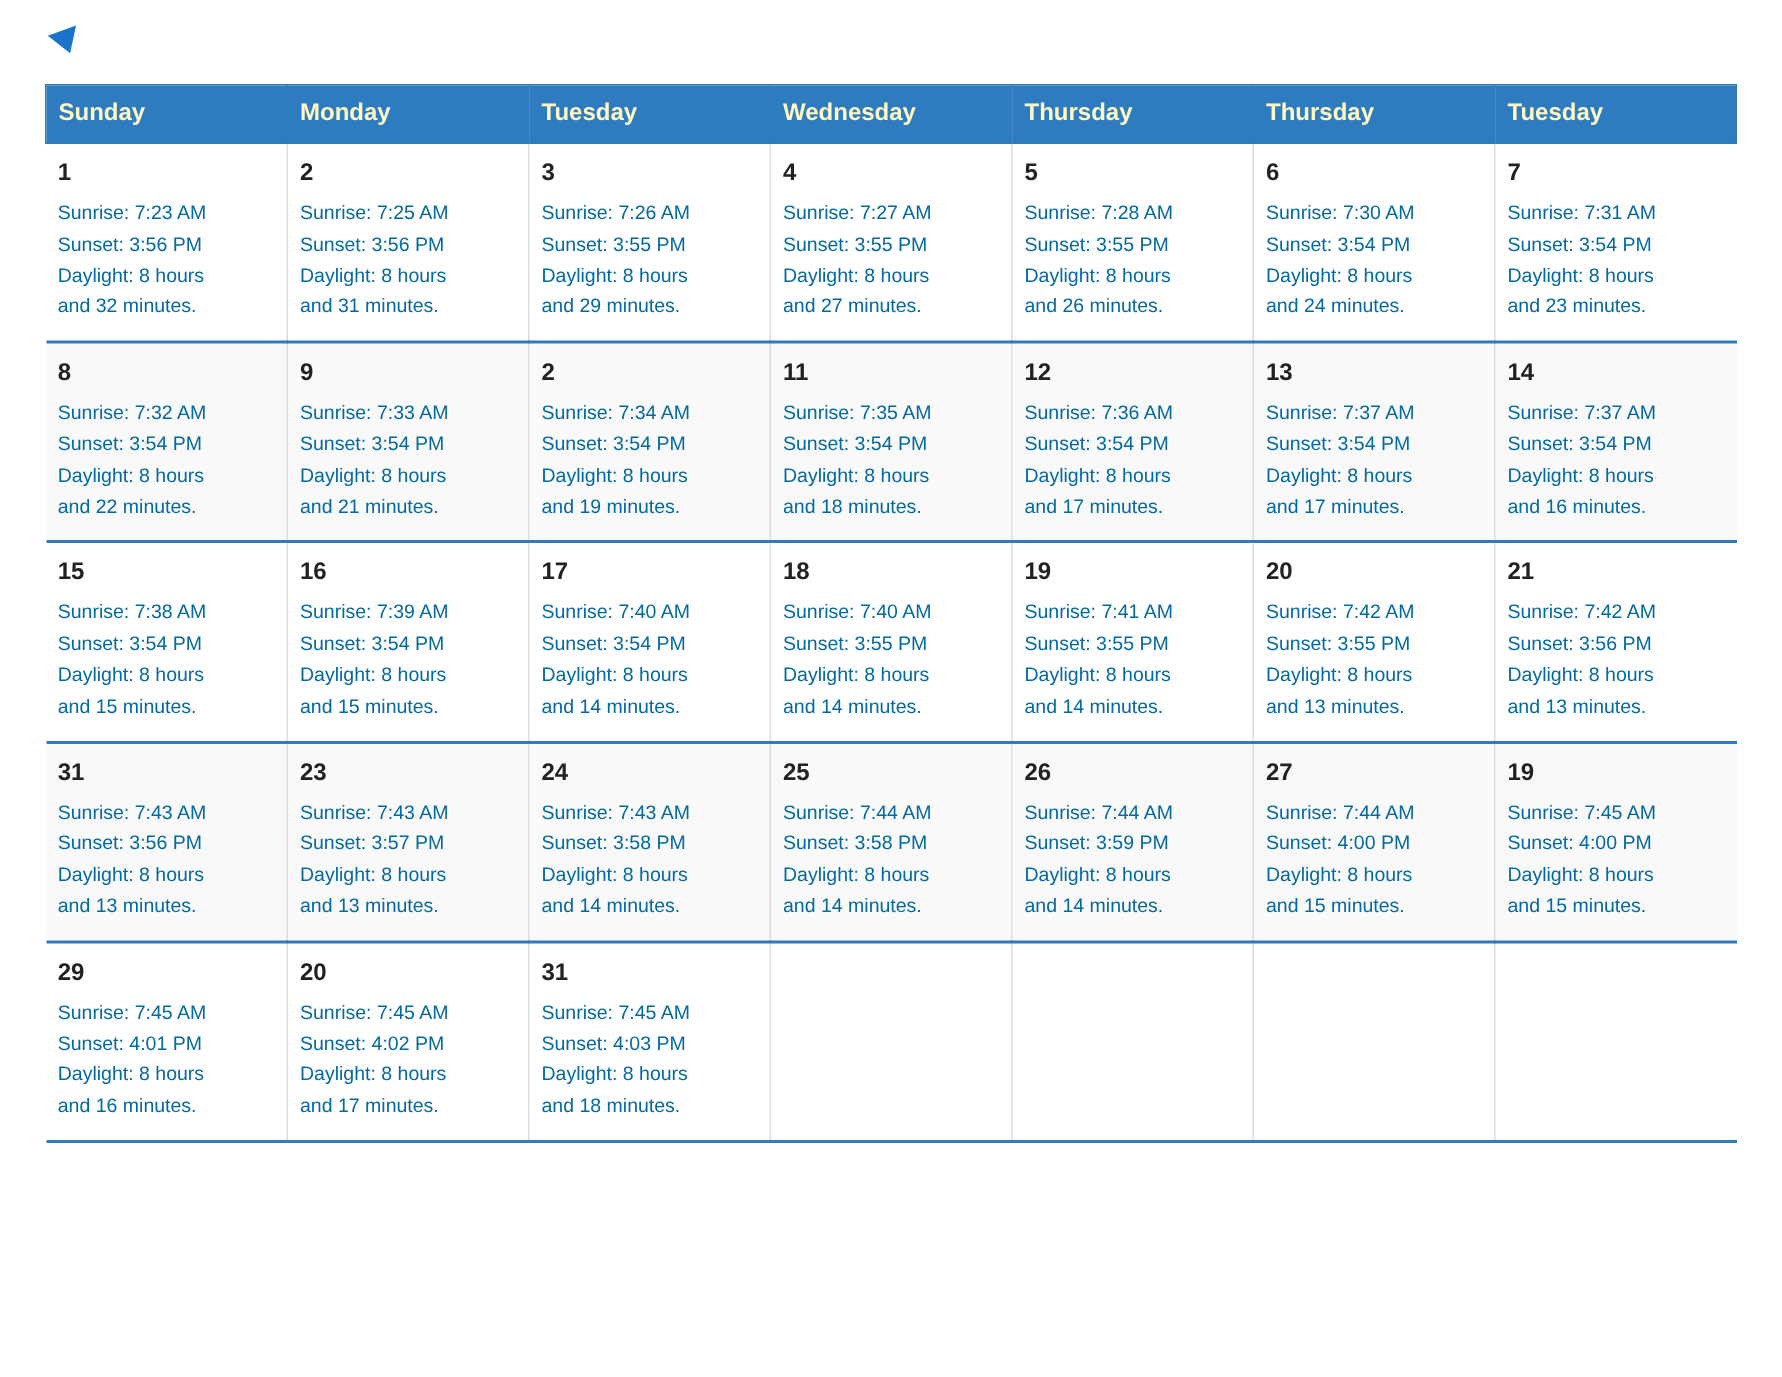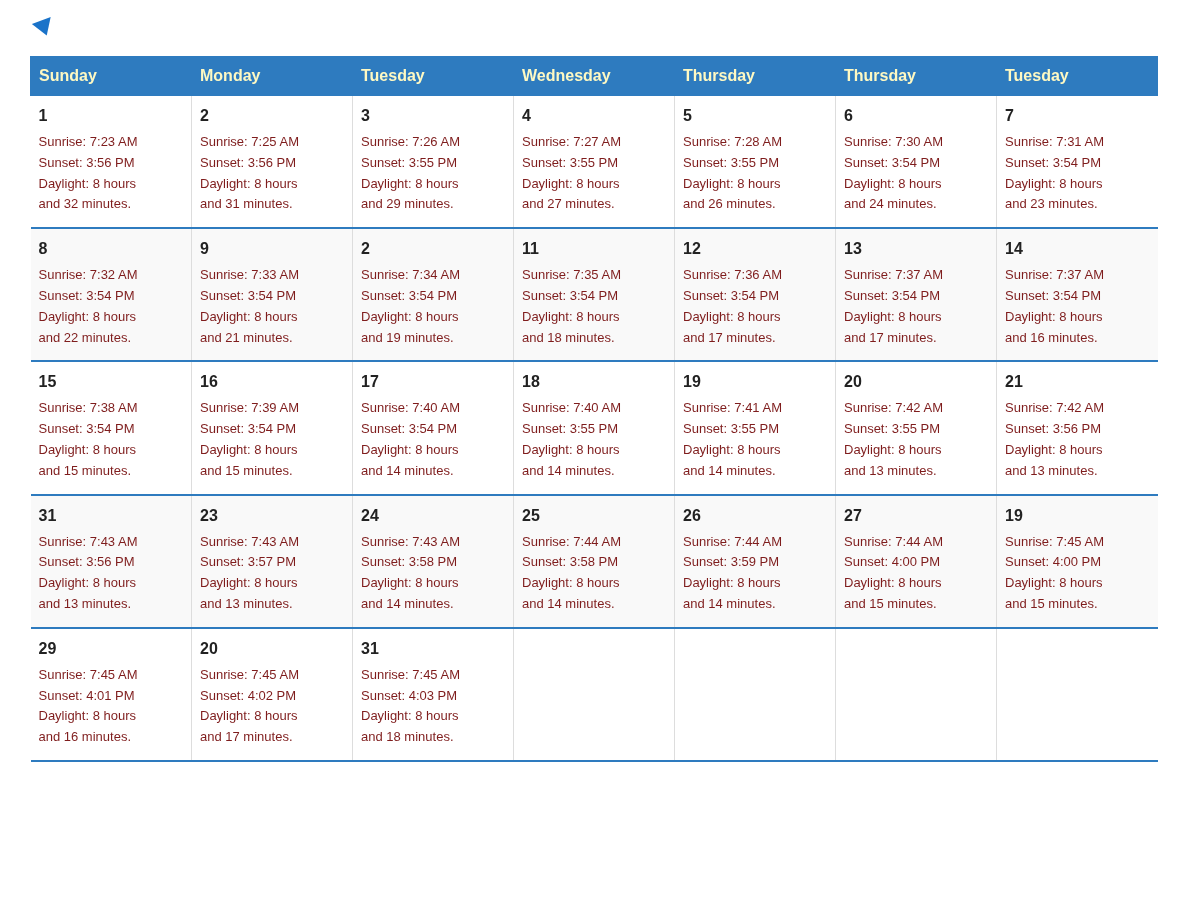--- a/index.html
+++ b/index.html
@@ -92,21 +92,21 @@
       border-right: none;
     }
     .day-number {
       font-size: 16px;
       font-weight: bold;
       color: #222;
       margin-bottom: 4px;
     }
     .day-info {
       font-size: 13px;
-      color: #7f1d1d;
+      color: #0369a1;
       line-height: 1.6;
     }
     tbody tr:nth-child(even) {
       background: #f9f9f9;
     }
     tbody tr:nth-child(odd) {
       background: #fff;
     }
   </style>
 </head>

